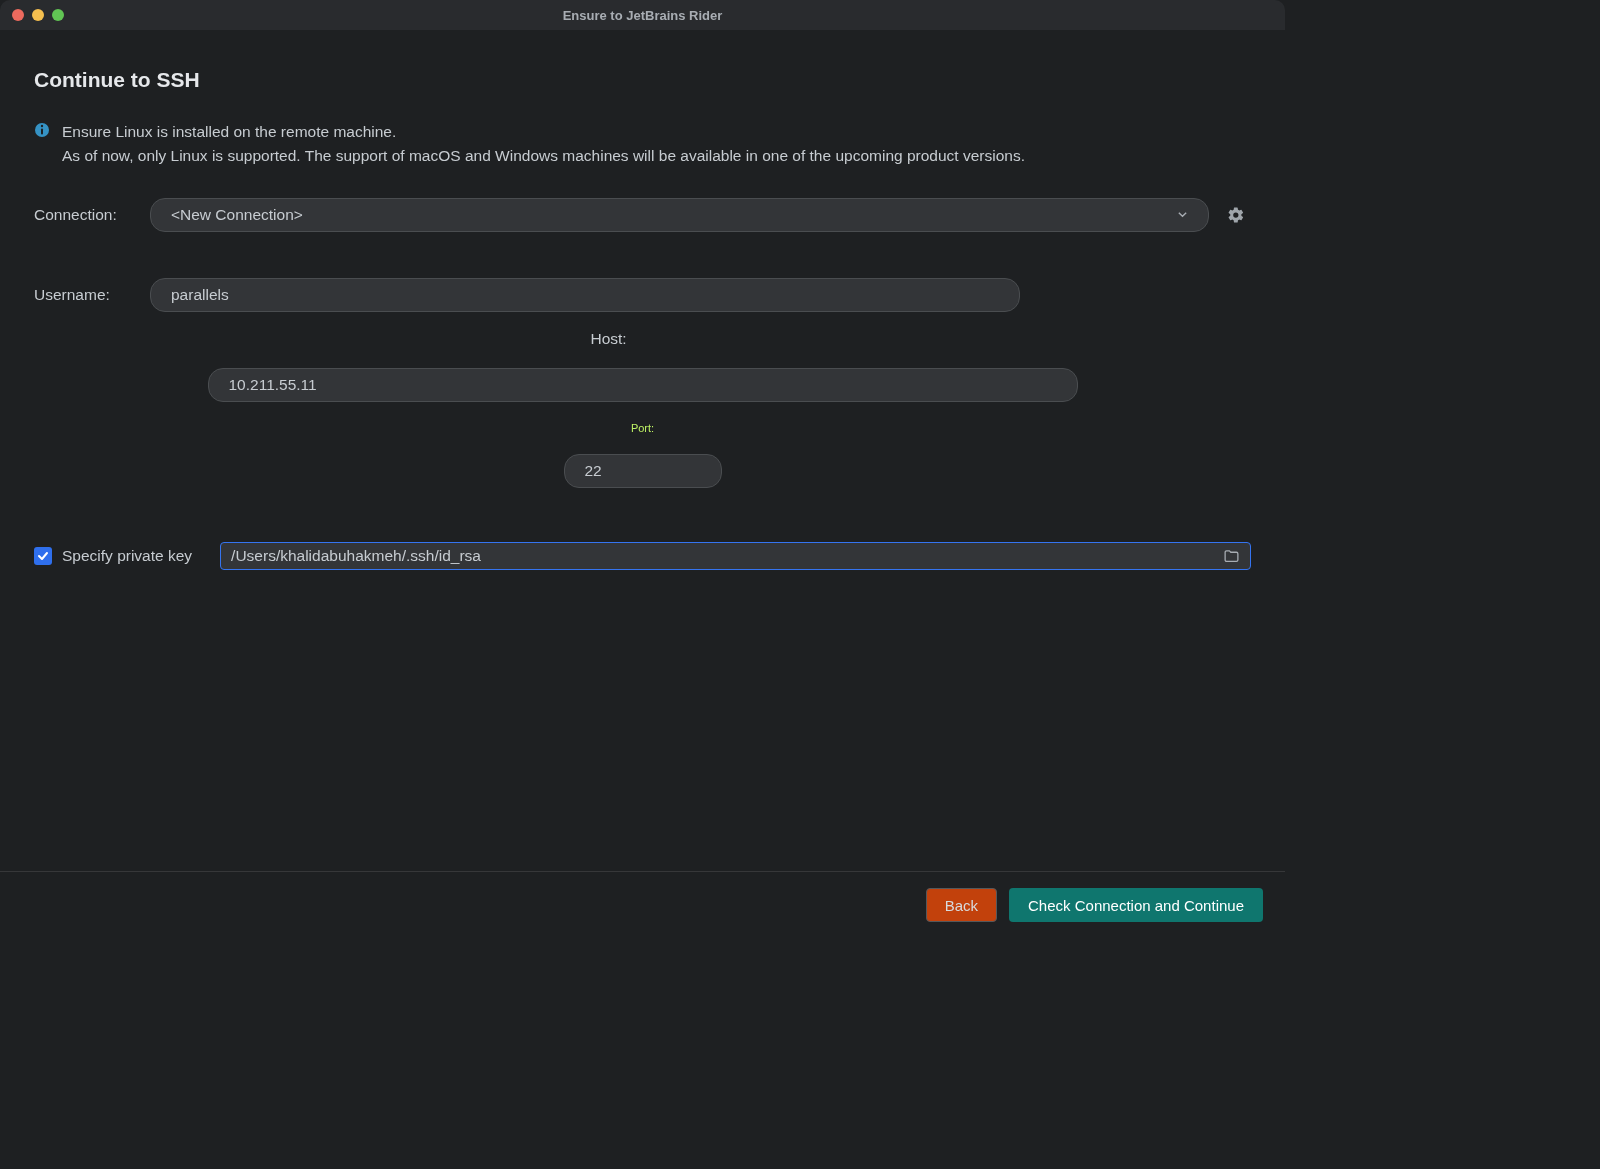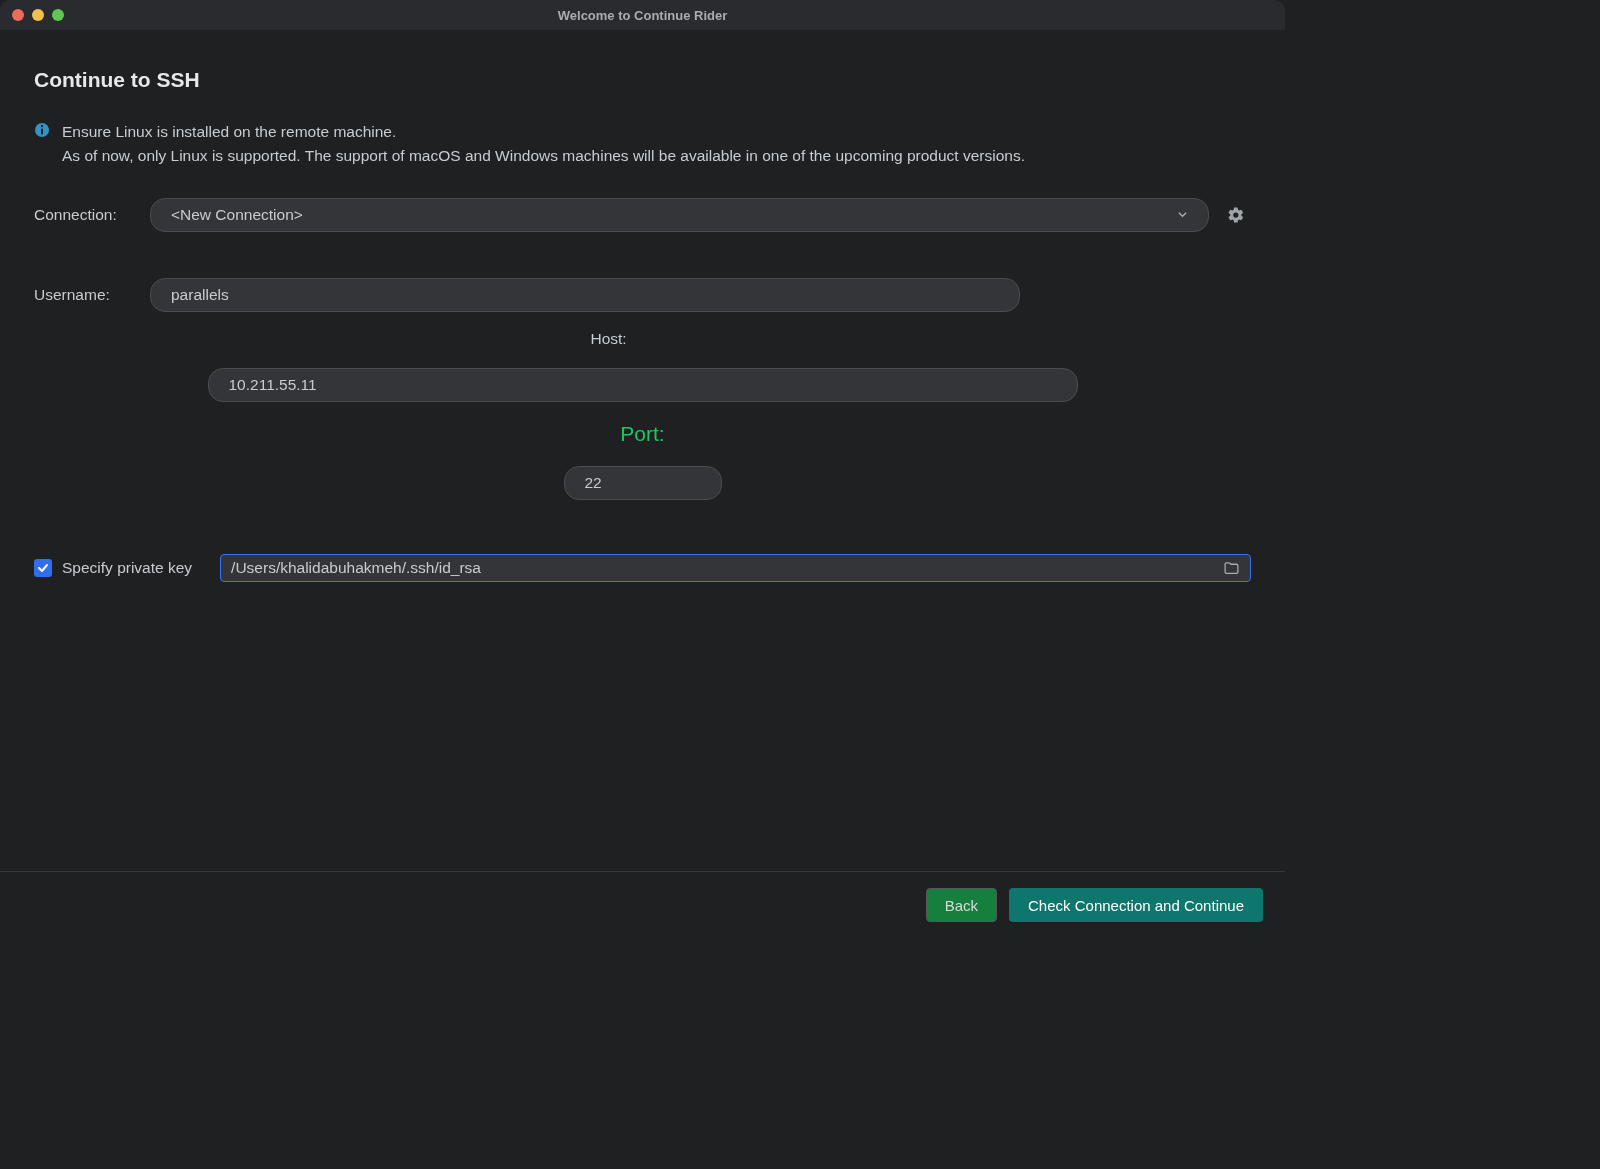--- a/index.html
+++ b/index.html
@@ -94,21 +94,21 @@
     display: flex;
     align-items: center;
     justify-content: space-between;
     cursor: pointer;
   }
   .select-row { margin-bottom: 46px; }
   .input.username { width: 870px; }
   .host-row { display:flex; align-items:center; gap: 20px; margin-bottom: 54px; flex-direction: column;}
   .host-row .label { width:104px; }
   .input.host { width: 870px; }
-  .port-label { color:#22c55e; font-size:21px; }
+  .port-label { color:#bef264; font-size:11px; }
   .input.port { width: 158px; }
   .key-row { display:flex; gap: 28px; }
   .checkbox-wrap { display:flex; align-items:center; gap:10px; }
   .checkbox {
     width:18px; height:18px; border-radius:3px;
     background:#2f6fed; display:flex; align-items:center; justify-content:center;
     cursor:pointer;
   }
   .key-input-wrap {
     flex:1;
@@ -138,41 +138,41 @@
   .btn {
     height:34px;
     border-radius:4px;
     font-size:15px;
     padding: 0 18px;
     cursor:pointer;
     display:flex; align-items:center;
     border:1px solid transparent;
   }
   .btn-secondary {
-    background:#15803d;
+    background:#c2410c;
     border:1px solid #55585b;
     color:#d7dadd;
   }
   .btn-primary {
     background:#0f766e;
     color:#fff;
     font-weight:400;
   }
   .chevron { color:#a8adb3; }
 </style>
 </head>
 <body>
 
 <div class="titlebar">
   <div class="traffic-lights">
     <div class="traffic-light red"></div>
     <div class="traffic-light yellow"></div>
     <div class="traffic-light green"></div>
   </div>
-  <div class="title">Welcome to Continue Rider</div>
+  <div class="title">Ensure to JetBrains Rider</div>
 </div>
 
 <div class="content">
   <h1 class="page-title">Continue to SSH</h1>
 
   <div class="info-row">
     <div class="info-icon-wrap">
       <svg width="16" height="16" viewBox="0 0 16 16">
         <circle cx="8" cy="8" r="7" fill="#3592c4"></circle>
         <rect x="7" y="6.5" width="2" height="6" rx="1" fill="#1e2022"></rect>

